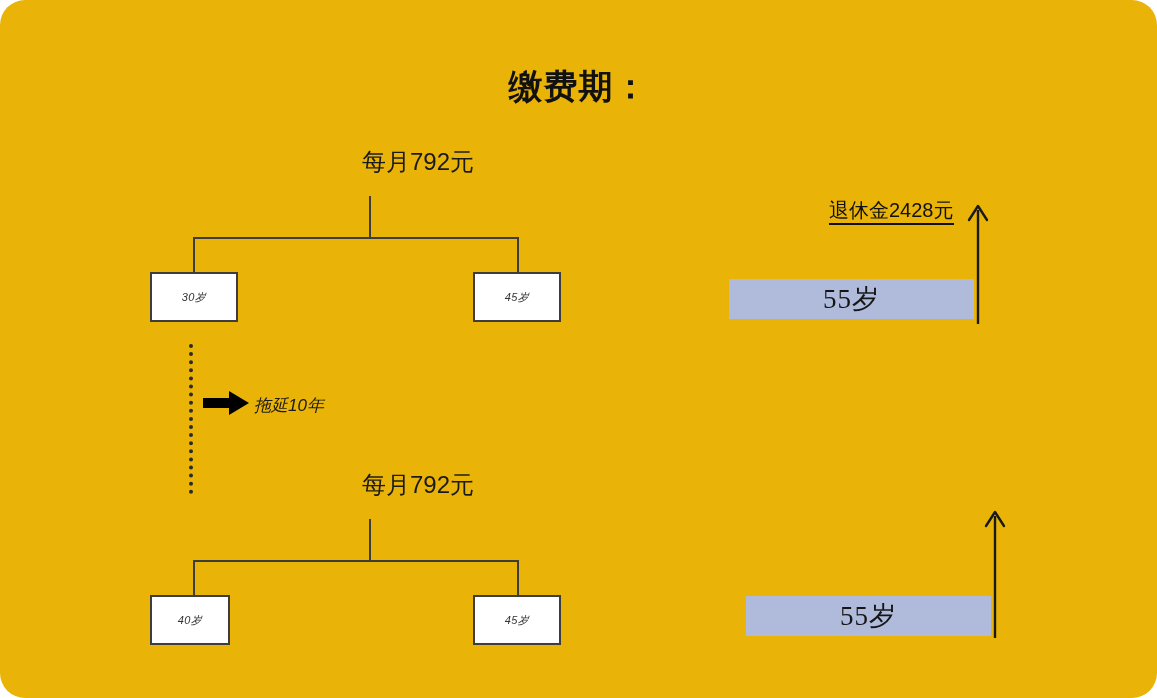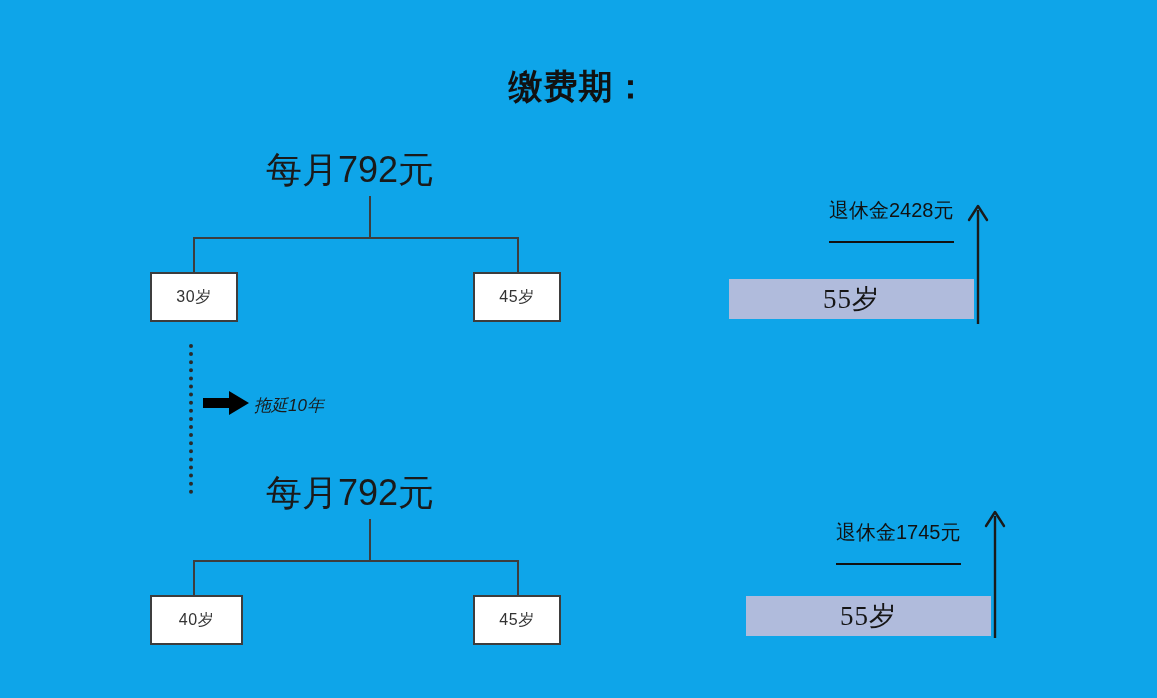--- a/index.html
+++ b/index.html
@@ -8,67 +8,69 @@
     background: #ffffff;
   }
   body {
     font-family: "Liberation Sans", "DejaVu Sans", sans-serif;
     color: #000000;
   }
   #canvas {
     position: relative;
     width: 1157px;
     height: 698px;
-    background: #0ea5e9;
+    background: #eab308;
     overflow: hidden;
+    border-radius: 25px;
   }
 
   
   .title {
     position: absolute;
     left: 0;
     top: 64px;
     width: 1157px;
     text-align: center;
     font-size: 34px;
     font-weight: bold;
     letter-spacing: 1px;
     color: #111111;
     white-space: nowrap;
   }
 
   
   .tree-label {
     position: absolute;
-    font-size: 36px;
+    font-size: 24px;
     color: #1a1a1a;
     white-space: nowrap;
-    text-align: left;
+    text-align: right;
   }
 
   
   .ln-v, .ln-h {
     position: absolute;
     background: #3d3d3d;
   }
   .ln-v { width: 2px; }
   .ln-h { height: 2px; }
 
   
   .age-box {
     position: absolute;
     box-sizing: border-box;
     border: 2px solid #3d3d3d;
     background: #ffffff;
     display: flex;
     align-items: center;
     justify-content: center;
-    font-size: 16px;
+    font-size: 11px;
     color: #333333;
     letter-spacing: 0.5px;
+    font-style: italic;
   }
 
   
   .dotted-divider {
     position: absolute;
     width: 0;
     border-left: 4px dotted #2a2a2a;
   }
 
   
@@ -96,21 +98,21 @@
     font-family: Liberation Serif, serif;
   }
 
   
   .pension-label {
     position: absolute;
     font-size: 20px;
     color: #111111;
     white-space: nowrap;
     border-bottom: 2px solid #111111;
-    padding-bottom: 19px;
+    padding-bottom: 1px;
     line-height: 1.15;
   }
 
   
   .up-arrow {
     position: absolute;
   }
 </style>
 </head>
 <body>
@@ -149,24 +151,23 @@
 
   <div class="delay-text" style="left:254px; top:394px;font-style:italic;">拖延10年</div>
 
   <div class="tree-label" style="left:266px; top:469px; width:208px;">每月792元</div>
 
   <div class="ln-v" style="left:369px; top:519px; height:42px;"></div>
   <div class="ln-h" style="left:193px; top:560px; width:326px;"></div>
   <div class="ln-v" style="left:193px; top:560px; height:35px;"></div>
   <div class="ln-v" style="left:517px; top:560px; height:35px;"></div>
 
-  <div class="age-box" style="left:150px; top:595px; width:93px; height:50px;">40岁</div>
+  <div class="age-box" style="left:150px; top:595px; width:80px; height:50px;">40岁</div>
   <div class="age-box" style="left:473px; top:595px; width:88px; height:50px;">45岁</div>
 
-  <div class="pension-label" style="left:836px; top:521px;">退休金1745元</div>
 
   <svg class="up-arrow" style="left:981px; top:508px;" width="28" height="132" viewBox="0 0 28 132">
     <line x1="14" y1="130" x2="14" y2="8" stroke="#1a1a1a" stroke-width="2.4"></line>
     <polyline points="5,18 14,4 23,18" fill="none" stroke="#1a1a1a" stroke-width="2.4" stroke-linecap="round" stroke-linejoin="round"></polyline>
   </svg>
 
   <div class="pension-bar" style="left:746px; top:596px; width:245px; height:40px; background:#b0bbdc;">55岁</div>
 
 </div>
 

